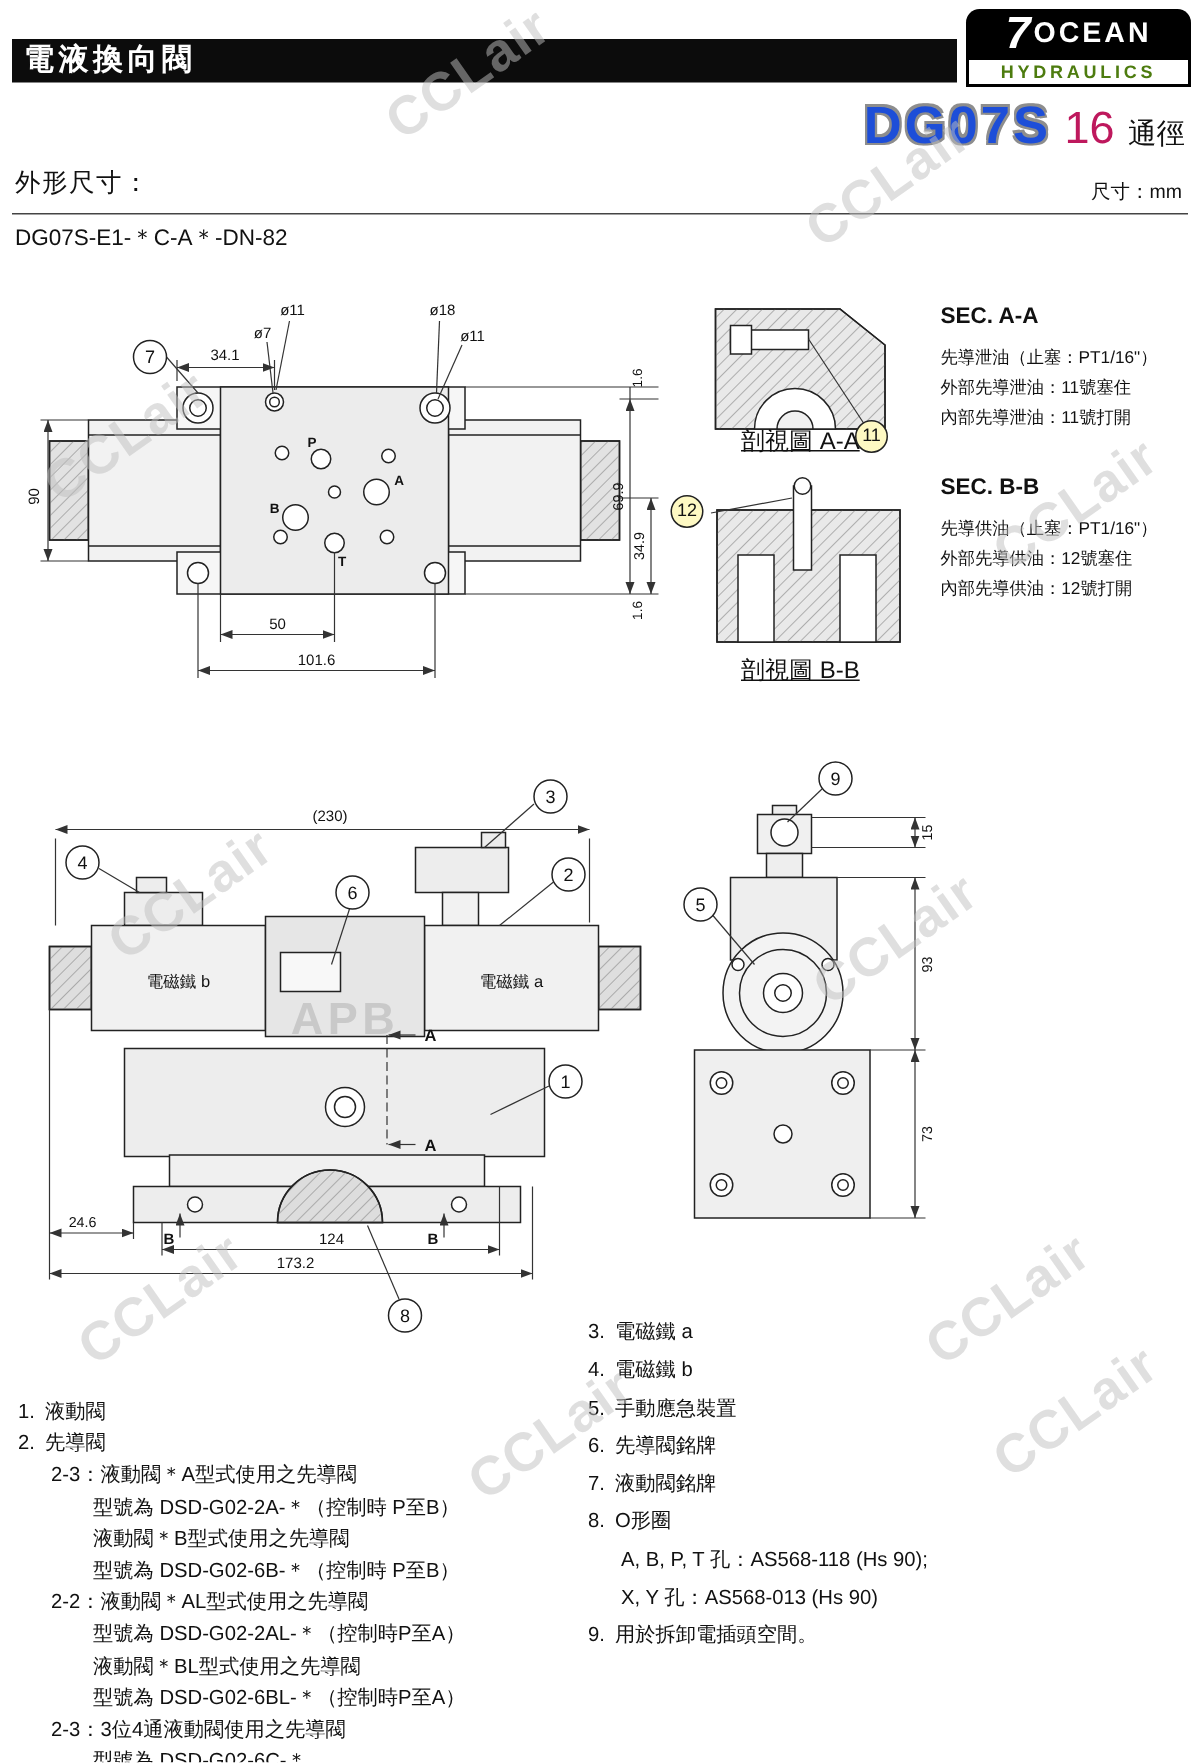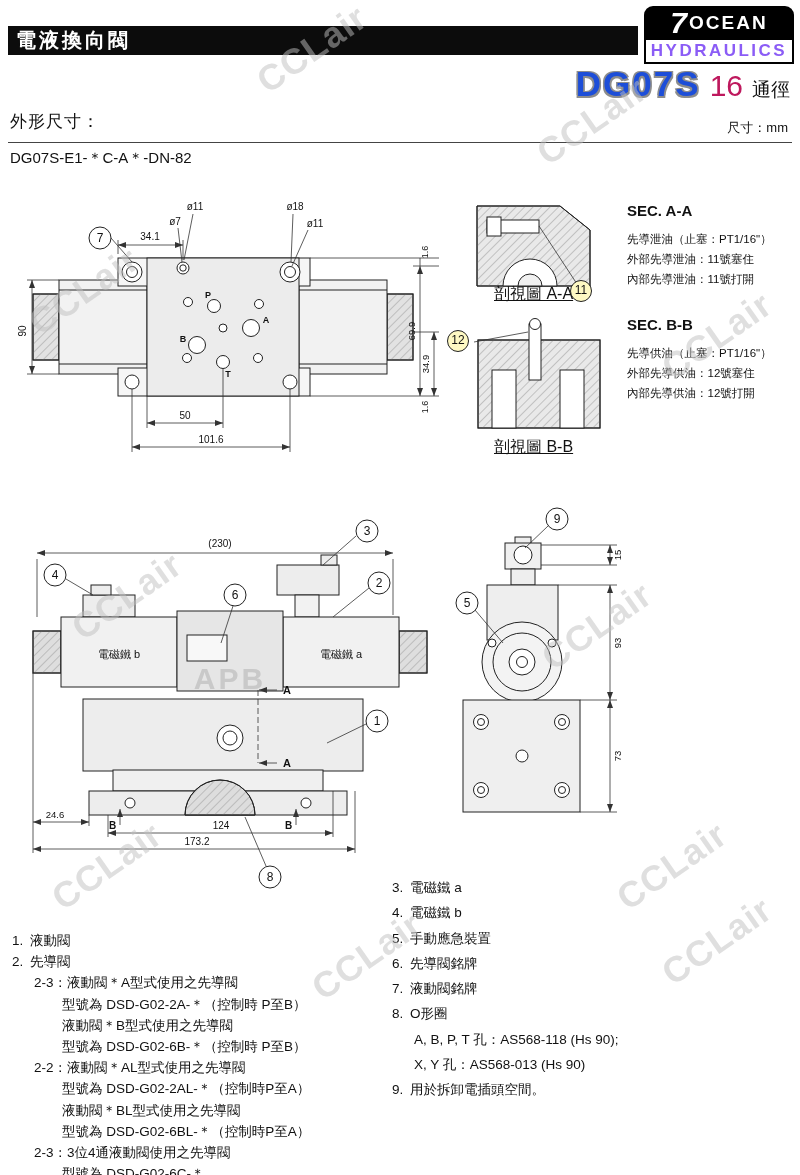--- a/index.html
+++ b/index.html
@@ -10,22 +10,22 @@
       transform:rotate(-35deg);letter-spacing:1px;z-index:6;pointer-events:none;}
   
   .titlebar{position:absolute;left:8px;top:26px;width:630px;height:29px;background:#0c0c0c;
       color:#fff;font-size:20px;font-weight:bold;line-height:29px;padding-left:8px;
       box-sizing:border-box;letter-spacing:3px;z-index:2;}
   .logo{position:absolute;left:644px;top:6px;width:150px;z-index:2;}
   .logo-top{background:#000;border-radius:9px 9px 0 0;color:#fff;height:34px;
       display:flex;align-items:center;justify-content:center;}
   .logo-seven{font-size:30px;font-weight:bold;font-style:italic;margin-right:2px;line-height:30px;}
   .logo-ocean{font-size:19px;font-weight:bold;letter-spacing:2px;}
-  .logo-sub{border:2px solid #000;border-top:none;background:#fff;color:#8b5cf6;text-align:center;
-      font-size:17px;font-weight:bold;letter-spacing:2.5px;padding:1px 0;}
+  .logo-sub{border:2px solid #000;border-top:none;background:#fff;color:#4d7c0f;text-align:center;
+      font-size:12px;font-weight:bold;letter-spacing:2.5px;padding:1px 0;}
   .model-line{position:absolute;right:10px;top:64px;display:flex;align-items:baseline;gap:9px;z-index:2;}
   .model-series{font-size:35px;font-weight:bold;letter-spacing:2px;color:#1d4ed8;
       text-shadow:-1.5px -1.5px 0 #8d8d8d,1.5px -1.5px 0 #8d8d8d,-1.5px 1.5px 0 #8d8d8d,1.5px 1.5px 0 #8d8d8d;}
   .model-size{font-size:30px;font-weight:normal;color:#be185d;}
   .model-unit{font-size:19px;color:#111;}
   .sub-left{position:absolute;left:10px;top:110px;font-size:17px;font-weight:normal;letter-spacing:1px;z-index:2;}
   .sub-right{position:absolute;right:12px;top:119px;font-size:13px;z-index:2;}
   .rule{position:absolute;left:8px;right:8px;top:142px;border-top:1.5px solid #444;z-index:2;}
   .model-code{position:absolute;left:10px;top:149px;font-size:15px;z-index:2;}
   

